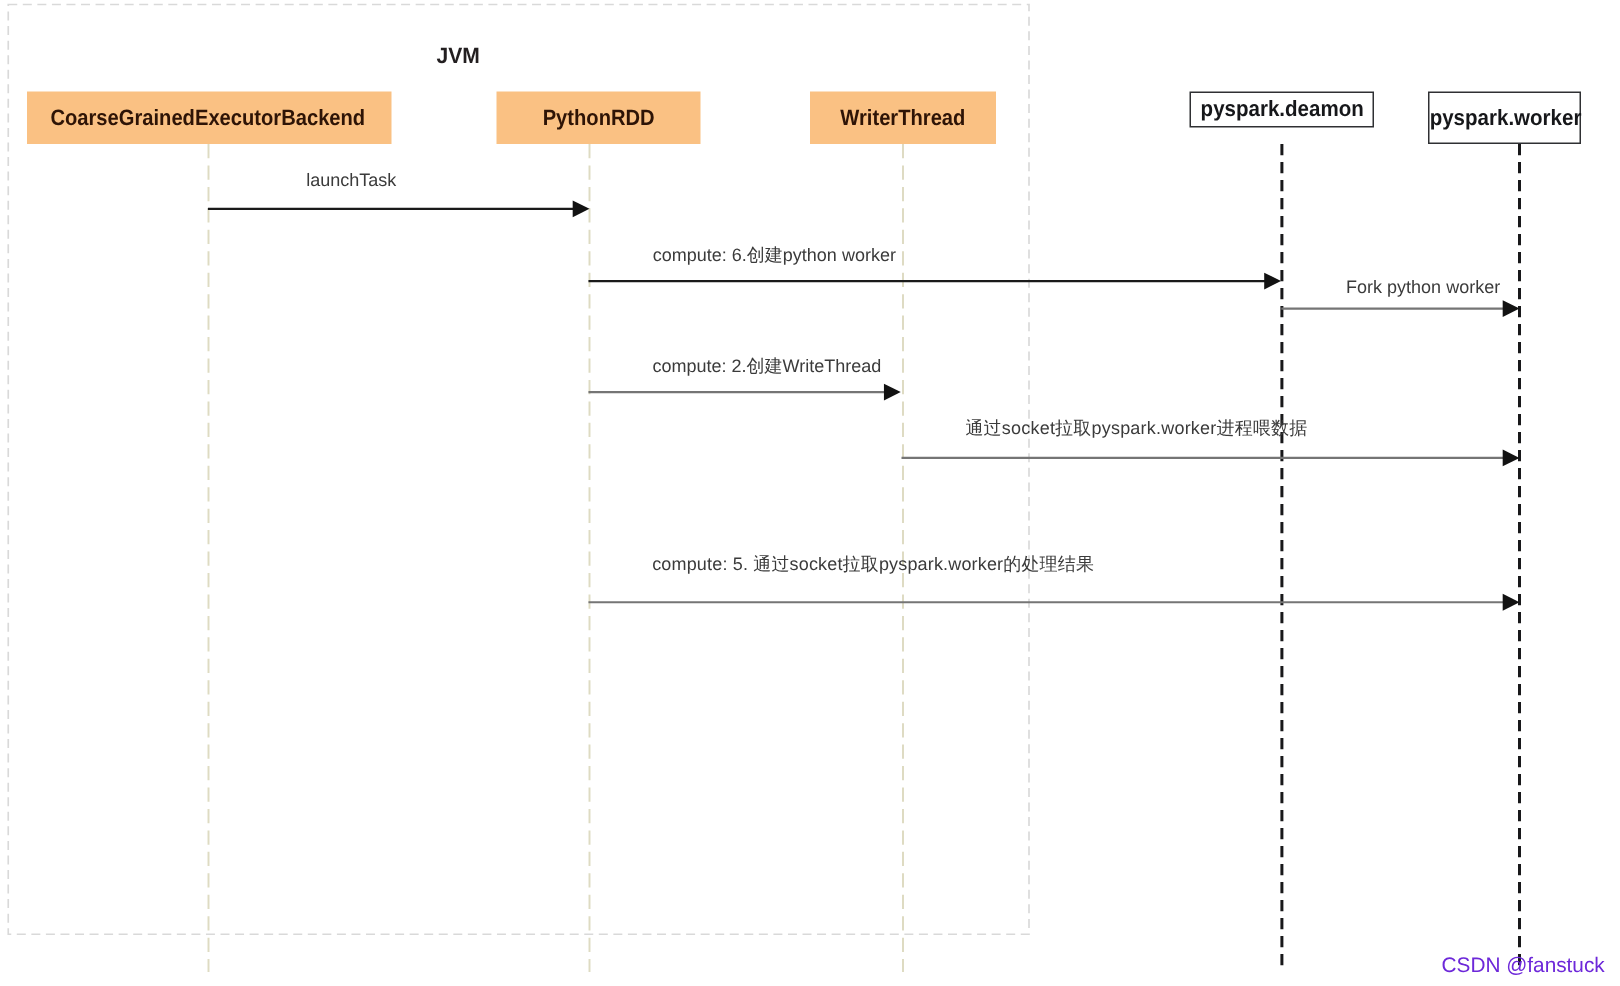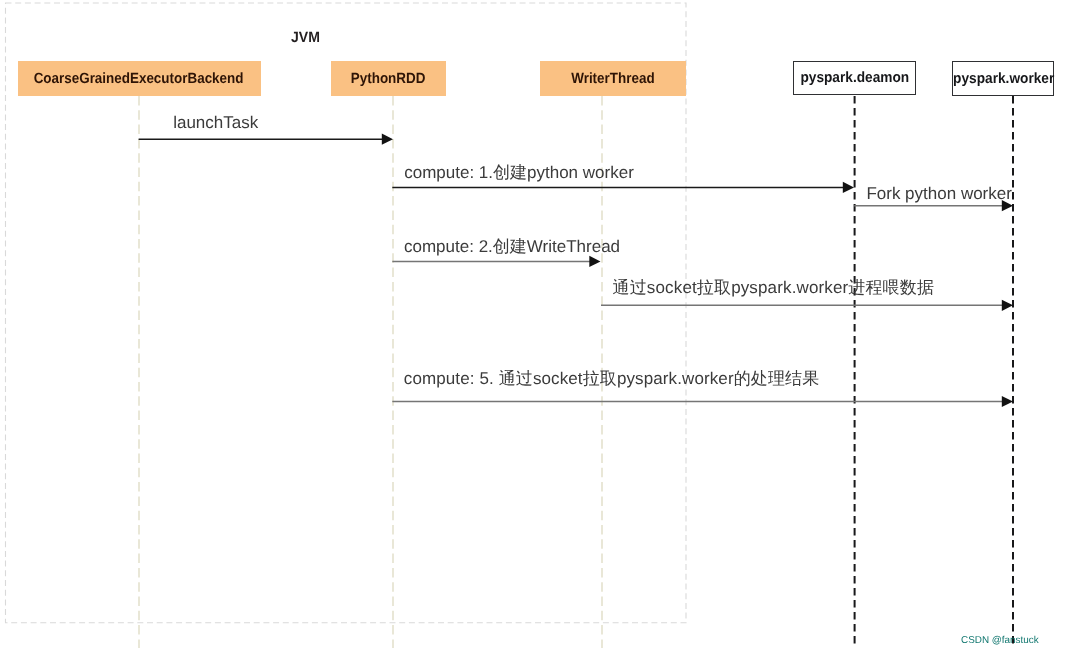--- a/index.html
+++ b/index.html
@@ -13,23 +13,23 @@
   .group-title{font-weight:bold;font-size:14.8px;color:#231f20;
                transform:scaleX(.95);transform-origin:left top;}
   .actor-box{position:absolute;box-sizing:border-box;display:flex;align-items:center;
              justify-content:center;font-weight:bold;overflow:visible;}
   .actor-box > span{display:block;transform-origin:center center;}
   .actor-box.actor{background:#fac183;color:#2e1406;font-size:14.8px;text-align:center;}
   .actor-box.actor > span{transform:translateY(0px) scaleX(.908);}
   .actor-box.process{background:#fff;color:#16171a;font-size:14.8px;
                      border:1.7px solid #2f3033;}
   .actor-box.process > span{transform:translateY(0px) scaleX(.925);}
-  .msg-label{position:absolute;white-space:nowrap;font-size:17px;color:#3b3b3b;
-             transform-origin:left top;}
-  .watermark{position:absolute;white-space:nowrap;font-size:10px;color:#0f766e;
+  .msg-label{position:absolute;white-space:nowrap;font-size:12px;color:#3b3b3b;
+             transform-origin:left top;margin-left:31px;}
+  .watermark{position:absolute;white-space:nowrap;font-size:14px;color:#6d28d9;
              transform-origin:left top;transform:scaleX(.99);}
 </style>
 </head>
 <body>
 
 <div id="stage">
 
   <svg id="canvas" viewBox="0 0 1080 657">
       <rect x="5.5" y="3" width="680.5" height="619.8" fill="none" stroke="#d9d9d9" stroke-width="1.1" stroke-dasharray="6 3.7"></rect>
       <line x1="139" y1="96" x2="139" y2="648" stroke="#dedbc2" stroke-width="1.3" stroke-dasharray="9.5 4.8"></line>
@@ -51,35 +51,35 @@
       <path d="M 1013 401.5 L 1001.8 395.9 L 1001.8 407.1 Z" fill="#121212"></path>
     </svg>
 
   <div id="overlay">
 
     <div class="lbl group-title" style="left:291.1px;top:29.7px">JVM</div>
 
     <div class="actor-box actor" style="left:17.5px;top:61px;width:243px;height:35px">
       <span>CoarseGrainedExecutorBackend</span>
     </div>
-    <div class="actor-box actor" style="left:331px;top:61px;width:115px;height:35px">
+    <div class="actor-box actor" style="left:331px;top:61px;width:136px;height:35px">
       <span>PythonRDD</span>
     </div>
-    <div class="actor-box actor" style="left:540px;top:61px;width:146px;height:35px">
+    <div class="actor-box actor" style="left:540px;top:61px;width:124px;height:35px">
       <span>WriterThread</span>
     </div>
-    <div class="actor-box process" style="left:793.3px;top:61px;width:122.5px;height:34px">
+    <div class="actor-box process" style="left:793.3px;top:61px;width:122.5px;height:24px">
       <span>pyspark.deamon</span>
     </div>
     <div class="actor-box process" style="left:952.2px;top:61px;width:102px;height:35px">
       <span>pyspark.worker</span>
     </div>
 
     <div class="msg-label" style="left:173.2px;top:112.9px">launchTask</div>
-    <div class="msg-label" style="left:404.2px;top:162.2px">compute: 1.创建python worker</div>
+    <div class="msg-label" style="left:404.2px;top:162.2px">compute: 6.创建python worker</div>
     <div class="msg-label" style="left:866.4px;top:183.7px">Fork python worker</div>
     <div class="msg-label" style="left:404px;top:235.8px">compute: 2.创建WriteThread</div>
     <div class="msg-label" style="left:612.6px;top:276.8px;letter-spacing:.14px">通过socket拉取pyspark.worker进程喂数据</div>
     <div class="msg-label" style="left:403.8px;top:368.4px;letter-spacing:.11px">compute: 5. 通过socket拉取pyspark.worker的处理结果</div>
 
     <div class="watermark" style="left:961px;top:634.9px">CSDN @fanstuck</div>
   </div>
 </div>
 
 </body></html>

